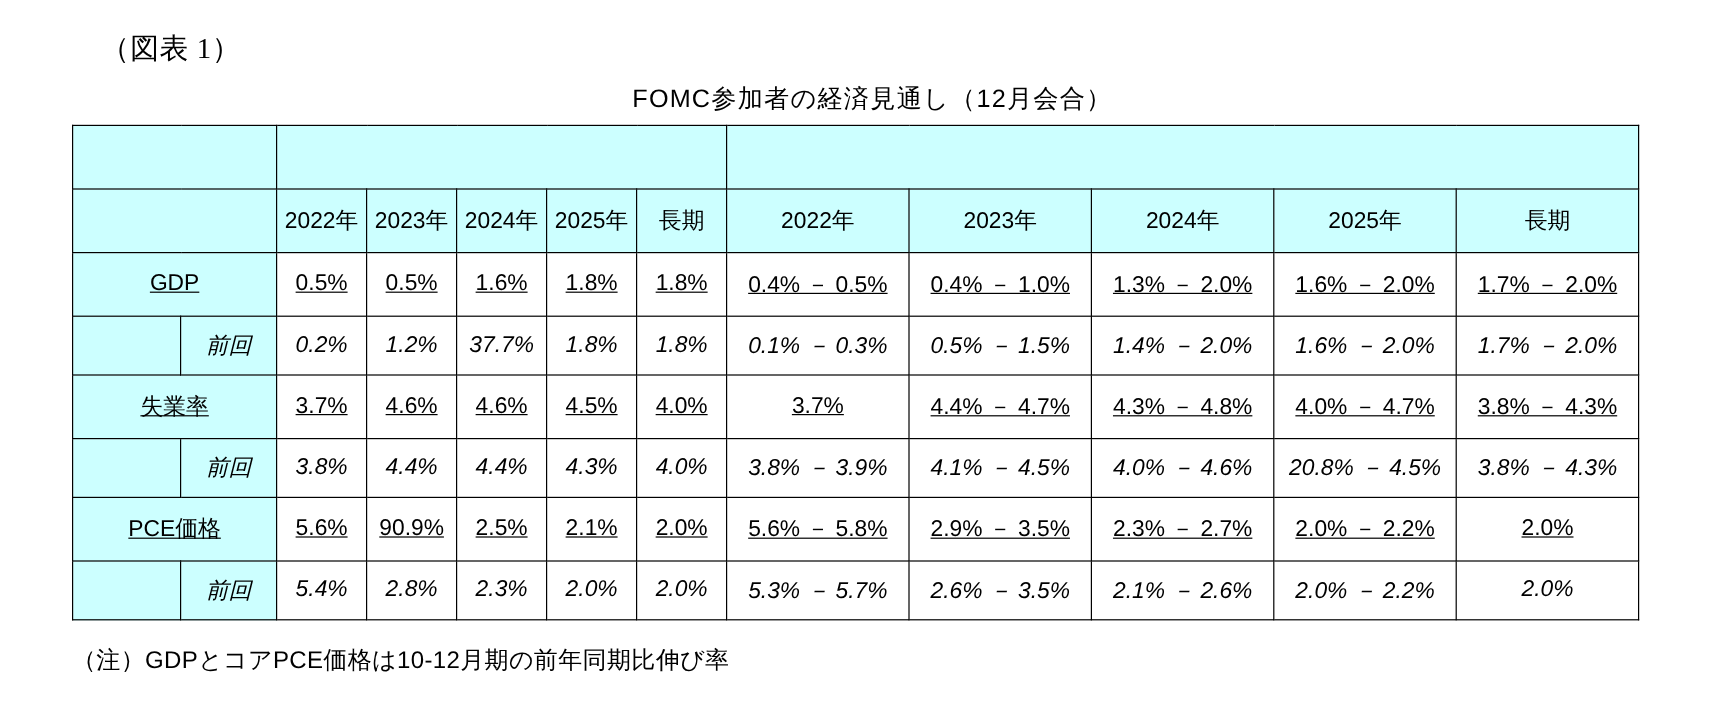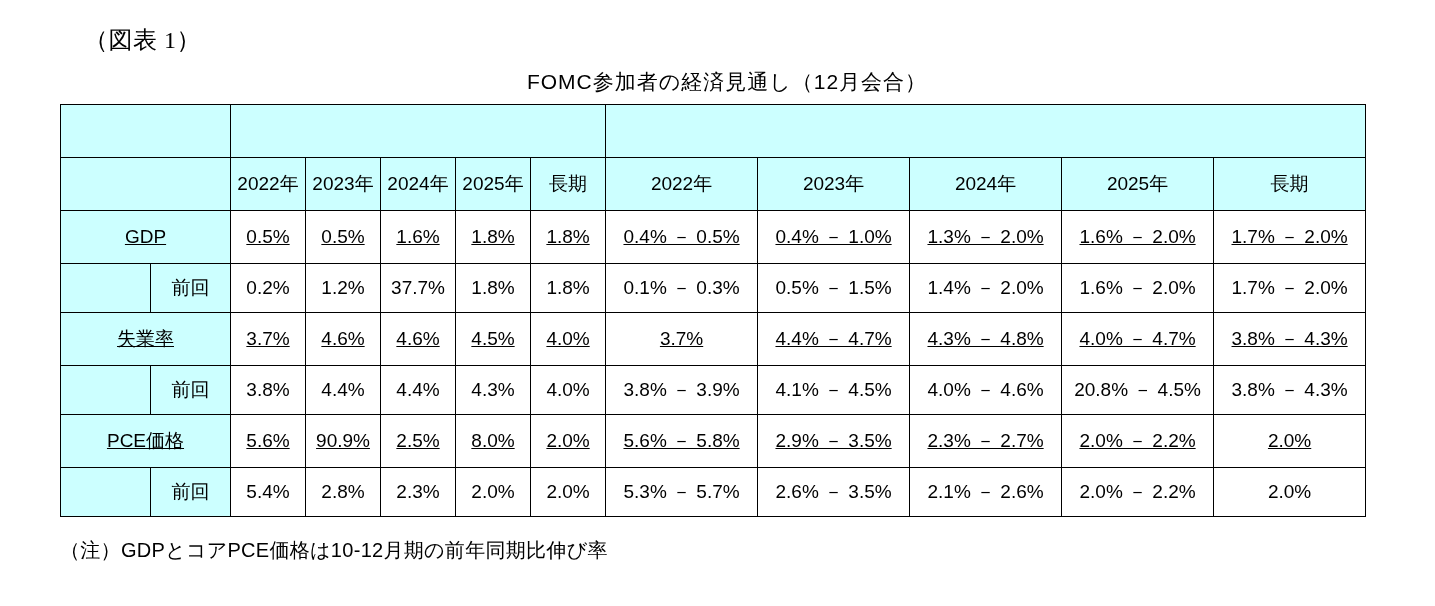--- a/index.html
+++ b/index.html
@@ -64,20 +64,21 @@
     height: 52px;
     font-size: 19px;
   }
   .row-main td {
     height: 52px;
     text-decoration: underline;
   }
   .row-prev td {
     height: 48px;
     font-size: 15px;
+    font-style: italic;
   }
   .label-cell {
     text-align: left;
     padding-left: 10px;
     font-size: 21px;
   }
   .prev-label-cell {
     text-align: center;
     font-size: 17px;
   }
@@ -192,21 +193,21 @@
         <td>4.0% － 4.6%</td>
         <td>20.8% － 4.5%</td>
         <td>3.8% － 4.3%</td>
       </tr>
 
       <tr class="row-main">
         <td class="cyan label-cell" colspan="2">PCE価格</td>
         <td>5.6%</td>
         <td>90.9%</td>
         <td>2.5%</td>
-        <td>8.0%</td>
+        <td>2.1%</td>
         <td>2.0%</td>
         <td>5.6% － 5.8%</td>
         <td>2.9% － 3.5%</td>
         <td>2.3% － 2.7%</td>
         <td>2.0% － 2.2%</td>
         <td>2.0%</td>
       </tr>
 
       <tr class="row-prev">
         <td class="cyan"></td>

